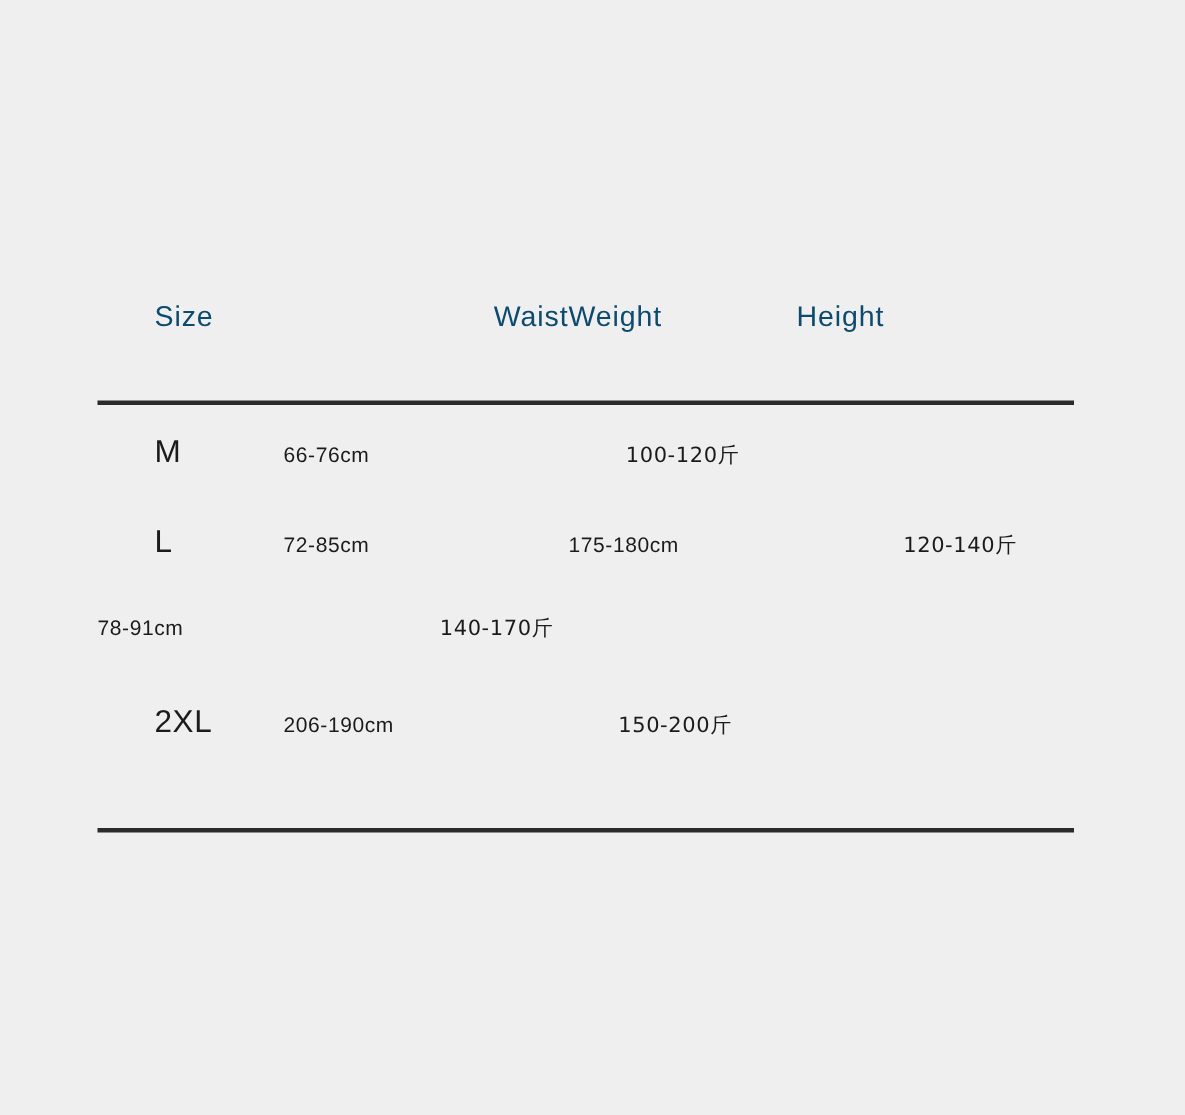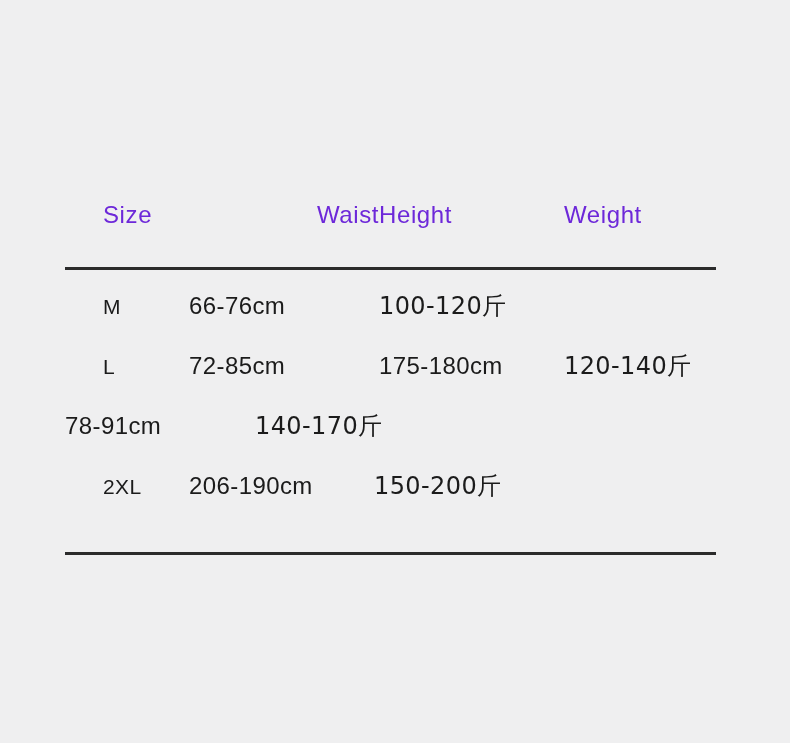--- a/index.html
+++ b/index.html
@@ -22,23 +22,23 @@
     width: 651px;
   }
 
   
   .chart-head {
     display: flex;
     align-items: flex-start;
     height: 82px;
   }
   .chart-head .cell {
-    font-size: 24px;
+    font-size: 19px;
     letter-spacing: 0.6px;
-    color: #6d28d9;
+    color: #0c4a6e;
     padding-top: 16px;
   }
 
   
   .rule {
     height: 3px;
     background: #2b2b2b;
     width: 100%;
   }
   .rule-bottom {
@@ -48,57 +48,57 @@
   
   .chart-body {
     padding-top: 20px;
   }
   .chart-row {
     display: flex;
     align-items: baseline;
     height: 60px;
   }
   .chart-row .cell {
-    font-size: 24px;
+    font-size: 14px;
     letter-spacing: 0.4px;
     color: #1b1b1b;
   }
   .chart-row .cell-size {
     font-size: 21px;
   }
 
   
   .col-size   { width: 124px; padding-left: 38px; box-sizing: border-box; }
   .col-waist  { width: 190px; padding-left: 4px;  box-sizing: border-box; }
   .col-height { width: 185px; padding-left: 0;    box-sizing: border-box; }
   .col-weight { width: 152px; padding-left: 0;    box-sizing: border-box; }
 
   .chart-head .col-size   { padding-left: 38px; }
   .chart-head .col-waist  { padding-left: 4px; text-align: right; }
   .chart-head .col-height { padding-left: 0; }
   .chart-head .col-weight { padding-left: 0; }
 
   .chart-row .col-waist  { padding-left: 0px; }
   .chart-row .col-height { padding-left: 0px; }
-  .chart-row .col-weight { padding-left: 0px; }
+  .chart-row .col-weight { padding-left: 0px; text-align: center; }
 
   .unit {
     font-family: "DejaVu Sans", sans-serif;
   }
 </style>
 </head>
 <body>
 
 <div class="size-chart">
 
   <div class="chart-head">
     <div class="cell col-size">Size</div>
     <div class="cell col-waist">Waist</div>
+    <div class="cell col-weight">Weight</div>
     <div class="cell col-height">Height</div>
-    <div class="cell col-weight">Weight</div>
   </div>
 
   <div class="rule rule-top"></div>
 
   <div class="chart-body">
 
     <div class="chart-row">
       <div class="cell cell-size col-size">M</div>
       <div class="cell col-waist">66-76cm</div>
       <div class="cell col-weight unit">100-120斤</div>

